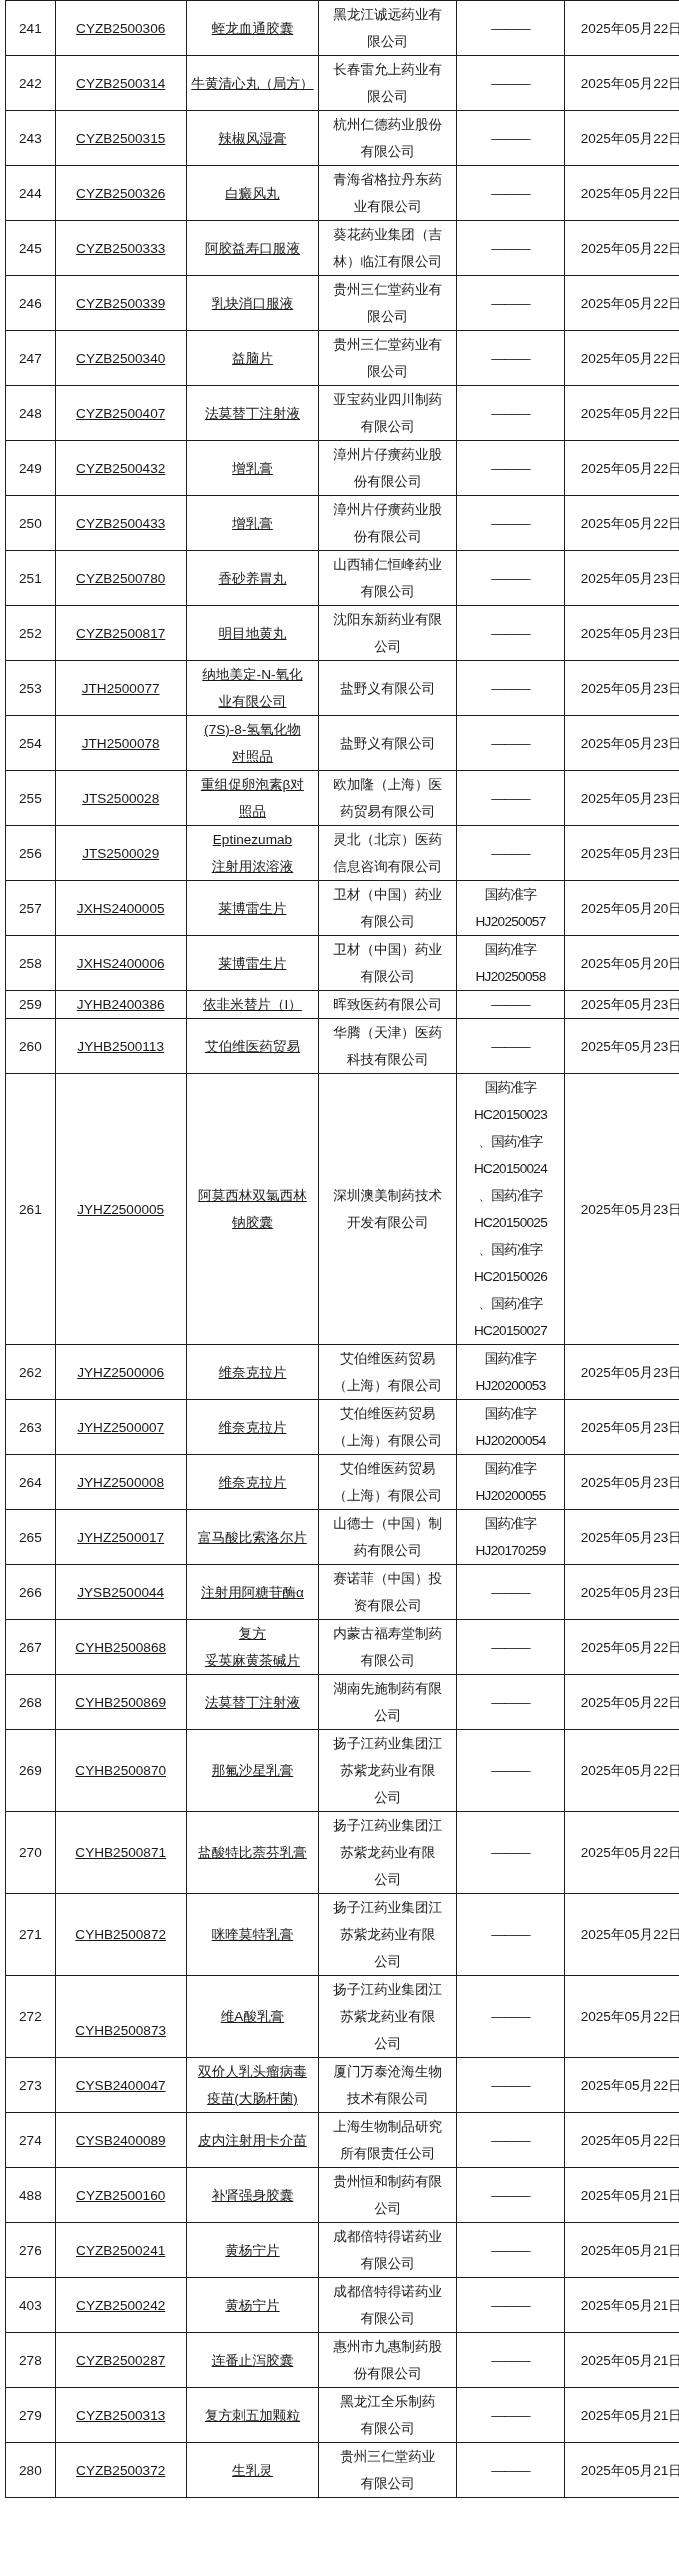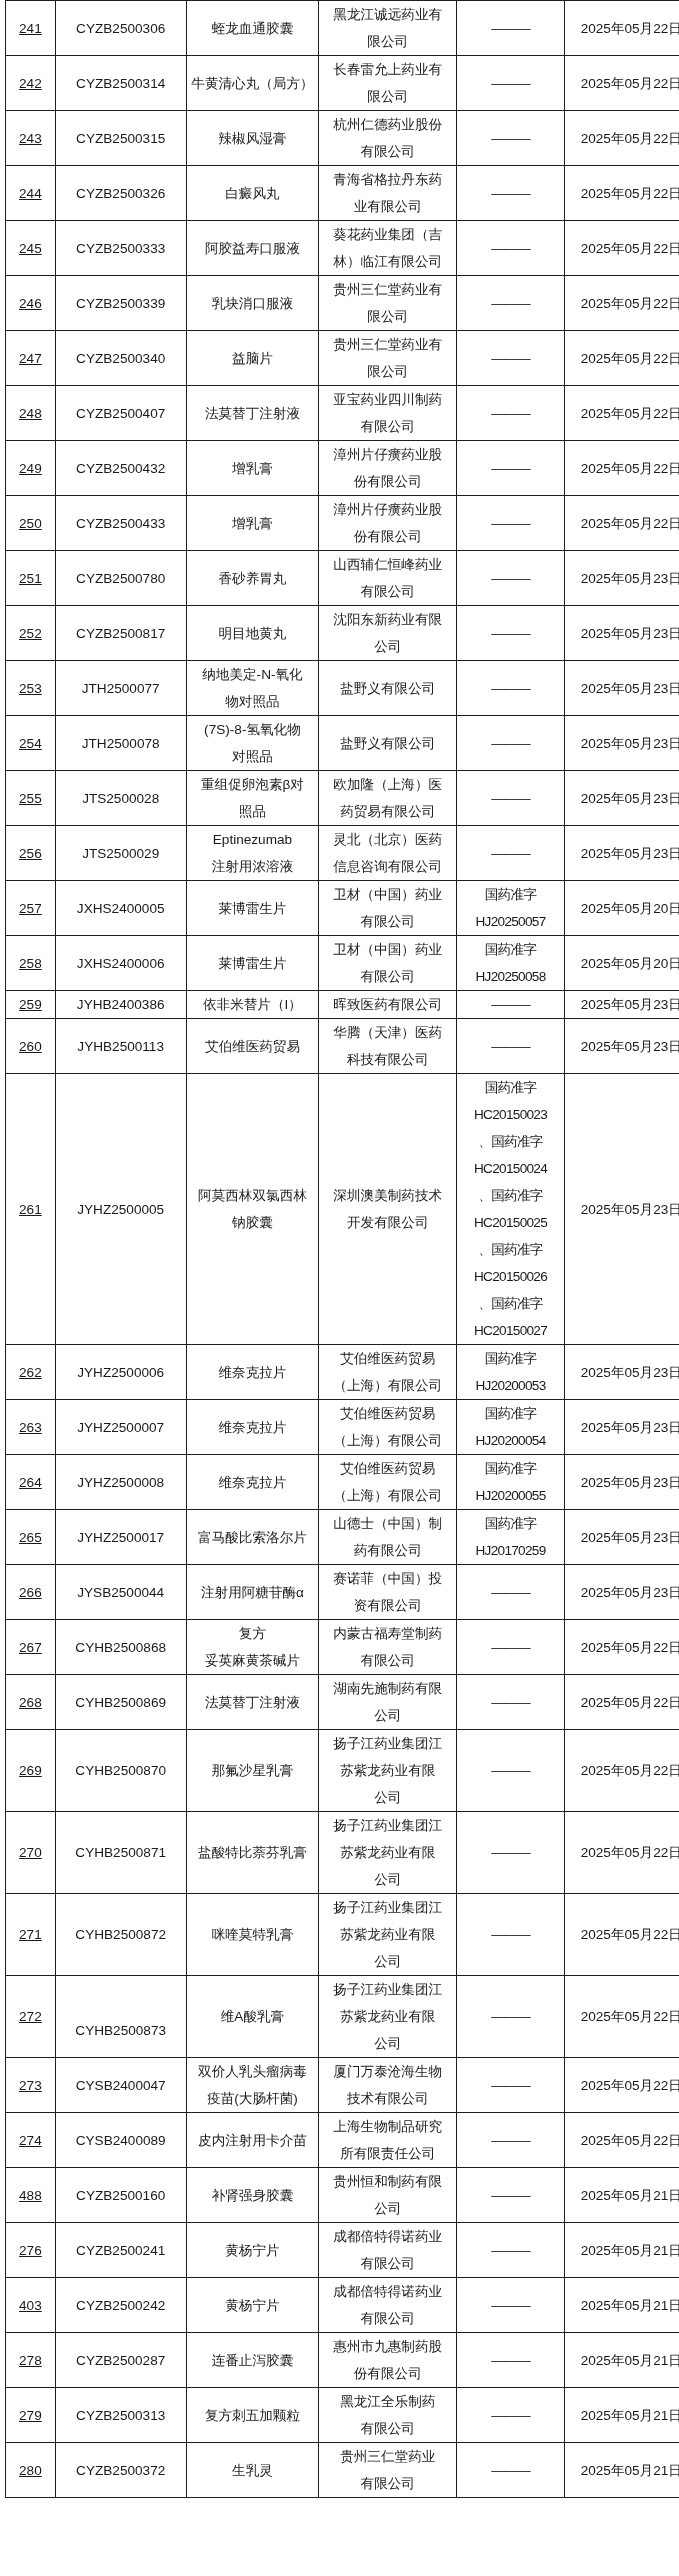--- a/index.html
+++ b/index.html
@@ -24,23 +24,23 @@
     text-align:center;
     vertical-align:middle;
     white-space:pre-line;
     font-size:13.6px;
     line-height:27px;
     color:#1a1a1a;
     padding:0 1.4px;
     overflow:hidden;
     word-break:break-all;
   }
-  td.c-no{width:46px;text-decoration:underline;}
-  td.c-id{width:127px;}
-  td.c-name{width:129px;}
+  td.c-no{width:46px;}
+  td.c-id{width:127px;text-decoration:underline;}
+  td.c-name{width:129px;text-decoration:underline;}
   td.c-company{width:134px;font-family:Liberation Serif, serif;}
   td.c-approval{width:104px; letter-spacing:-0.7px;}
   td.c-date{width:130px;}
 </style>
 </head>
 <body>
 
 <div class="page">
   <table class="approval-table">
     <tbody>
@@ -149,21 +149,21 @@
     <td class="c-name">明目地黄丸</td>
     <td class="c-company">沈阳东新药业有限
 公司</td>
     <td class="c-approval">———</td>
     <td class="c-date">2025年05月23日</td>
   </tr>
         <tr>
     <td class="c-no">253</td>
     <td class="c-id">JTH2500077</td>
     <td class="c-name">纳地美定-N-氧化
-物对照品</td>
+业有限公司</td>
     <td class="c-company">盐野义有限公司</td>
     <td class="c-approval">———</td>
     <td class="c-date">2025年05月23日</td>
   </tr>
         <tr>
     <td class="c-no">254</td>
     <td class="c-id">JTH2500078</td>
     <td class="c-name">(7S)-8-氢氧化物
 对照品</td>
     <td class="c-company">盐野义有限公司</td>

